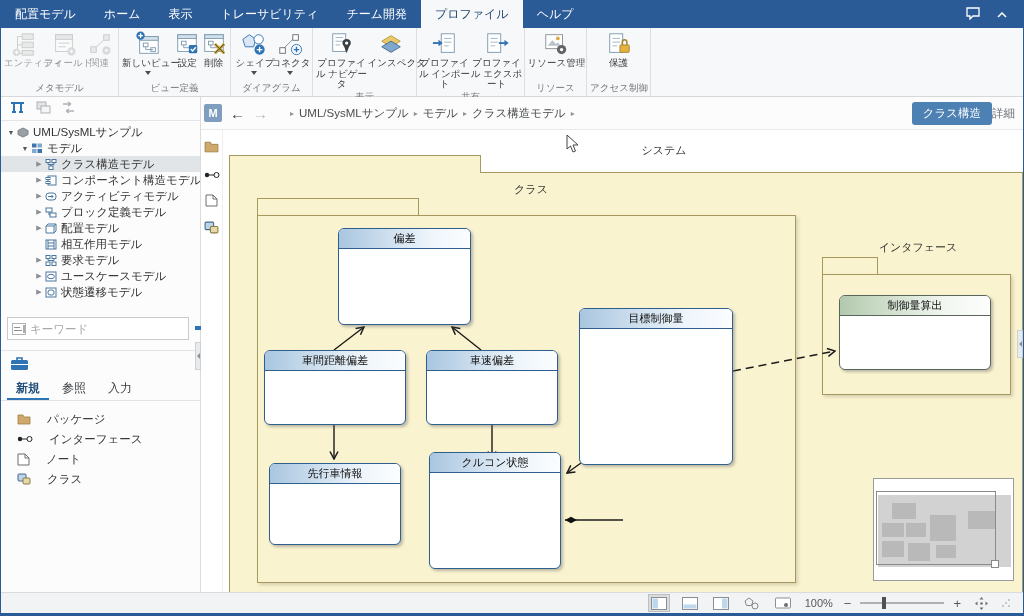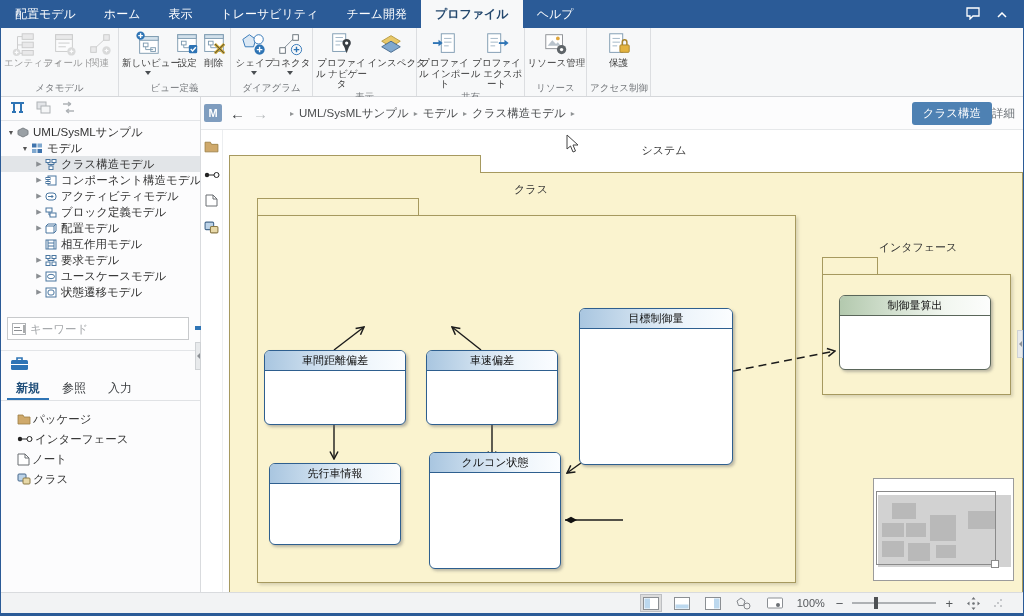--- a/index.html
+++ b/index.html
@@ -2,21 +2,21 @@
 <html><head>
 <meta charset="utf-8">
 <style>
   *{margin:0;padding:0;box-sizing:border-box}
   html,body{width:1024px;height:616px;overflow:hidden}
   body{font-family:"Liberation Sans","DejaVu Sans",sans-serif;background:#fff;color:#333}
   .window{position:relative;width:1024px;height:616px;border-left:1px solid #2b5b97;border-right:1px solid #2b5b97;background:#fff}
   
   .menubar{height:28px;background:#2b5b97;display:flex;align-items:stretch;color:#fff;font-size:12px}
   .mtab{padding:0 14px;display:flex;align-items:center;cursor:default;white-space:nowrap}
-  .mtab.active{background:#f7f8f9;color:#24486e;font-weight:bold}
+  .mtab.active{background:#f7f8f9;color:#24486e;font-weight:normal}
   .mright{margin-left:auto;display:flex;align-items:center;gap:16px;padding-right:16px}
   
   .ribbon{height:69px;background:#f7f8f9;border-bottom:1px solid #d5d7da;display:flex;align-items:stretch}
   .rgroup{display:flex;flex-direction:column;border-right:1px solid #dcdee1;padding:1px 3px 0}
   .rbtns{display:flex;flex:1;align-items:flex-start;justify-content:center}
   .rbtn{display:flex;flex-direction:column;align-items:center;font-size:9.5px;color:#3c3c3c;text-align:center;line-height:1.12;padding-top:1px;white-space:normal}
   .rbtn .lbl{max-width:100%;white-space:nowrap}
   .rbtn .lbl.wrap{white-space:normal;width:52px}
   .rbtn.disabled{opacity:.5;filter:grayscale(1)}
   .rglabel{font-size:9.5px;color:#76797d;text-align:center;height:15px;line-height:14px;white-space:nowrap}
@@ -37,21 +37,21 @@
   .lp-search{margin:18px 6px 6px;display:flex;align-items:center;gap:5px}
   .searchbox{flex:1;display:flex;align-items:center;gap:4px;border:1px solid #c8cacc;background:#fff;height:23px;padding:0 4px}
   .searchbox input{border:none;outline:none;flex:1;min-width:0;font-size:11.5px;color:#333;background:transparent}
   .searchbox input::placeholder{color:#a5a8ab}
   .lp-sep{border-top:1px solid #e3e5e8;margin-top:4px}
   .lp-toolbox{height:26px;display:flex;align-items:center;padding:0 9px}
   .lp-tabs{display:flex;gap:4px;padding:0 6px;border-bottom:1px solid #e0e2e5;height:24px}
   .ptab{padding:3px 9px 0;font-size:12px;color:#3a3d40;cursor:default}
   .ptab.active{color:#1f4e79;border-bottom:2px solid #2e74b5;font-weight:bold}
   .lp-palette{padding:8px 4px}
-  .prow{display:flex;align-items:center;gap:2px;height:20px;padding-left:12px;font-size:11.5px;color:#333}
+  .prow{display:flex;align-items:center;gap:16px;height:20px;padding-left:12px;font-size:11.5px;color:#333}
   
   .main{flex:1;display:flex;flex-direction:column;background:#fff}
   .crumbbar{height:33px;background:#fcfcfd;border-bottom:1px solid #e6e8ea;display:flex;align-items:center;padding:0 8px 0 3px;gap:8px}
   .avatar{width:18px;height:18px;background:#7f9dbf;color:#fff;font-size:11px;font-weight:bold;display:flex;align-items:center;justify-content:center;border-radius:2px;flex:none}
   .navarrow{font-size:15px;color:#3c3f42;cursor:default}
   .navarrow.dis{color:#babdc0}
   .crumbs{display:flex;align-items:center;gap:5px;font-size:11.5px;color:#4a4c4e;margin-left:14px}
   .csep{color:#8f9294;font-size:8px}
   .viewbtns{margin-left:auto;display:flex;align-items:center;}
   .vbtn{background:#4e81b3;color:#fff;font-size:11.5px;padding:4px 11px;border-radius:3px;border:none;cursor:default}
@@ -68,21 +68,21 @@
   .cls.green{border-color:#5a665a}
   .cls.green .hd{background:linear-gradient(90deg,#b3c9ae,#f2f7f0 70%,#fcfdfc);border-bottom-color:#5a665a}
   .edges{position:absolute;left:0;top:0;z-index:3;pointer-events:none}
   
   .minimap{position:absolute;left:650px;top:348px;width:141px;height:103px;background:#fff;border:1px solid #9b9b9b;z-index:6}
   .mm-thumb{position:absolute;left:4px;top:16px;width:133px;height:72px;background:#d2d2d2}
   .mm-box{position:absolute;background:#b9b9b9}
   .mm-view{position:absolute;left:2px;top:12px;width:120px;height:74px;border:1px solid #8a8a8a}
   .mm-handle{position:absolute;right:-4px;bottom:-4px;width:8px;height:8px;background:#fff;border:1px solid #8a8a8a}
   
-  .statusbar{height:24px;background:#f2f3f4;border-top:1px solid #d9dbde;border-bottom:3px solid #2b5b97;display:flex;align-items:center;justify-content:flex-end;gap:9px;padding-right:20px}
+  .statusbar{height:24px;background:#f2f3f4;border-top:1px solid #d9dbde;border-bottom:3px solid #2b5b97;display:flex;align-items:center;justify-content:flex-end;gap:9px;padding-right:12px}
   .sb-icon{display:flex;align-items:center;justify-content:center;width:22px;height:18px}
   .sb-icon.active{background:#dcdcdc;border:1px solid #bdbfc2}
   .sb-zoom{font-size:11px;color:#55585b;margin:0 2px}
   .sb-glyph{font-size:13px;color:#55585b}
   .slider{width:84px;height:2px;background:#aeb1b4;position:relative}
   .slider .knob{position:absolute;left:22px;top:-5px;width:4px;height:12px;background:#4e5154}
   .collapse-handle{position:absolute;width:6px;height:28px;background:#e8eaec;border:1px solid #cfd2d5;z-index:9;display:flex;align-items:center;justify-content:center}
   .collapse-handle::after{content:"";width:0;height:0;border-top:3px solid transparent;border-bottom:3px solid transparent;border-right:3px solid #8d9196}
   .cursor{position:absolute;z-index:10}
 </style>
@@ -539,20 +539,23 @@
             </defs>
             <path d="M111 220L141 197" stroke="#1b1b1b" stroke-width="1.4" fill="none" marker-end="url(#oarrow)"></path>
             <path d="M258 220L229 197" stroke="#1b1b1b" stroke-width="1.4" fill="none" marker-end="url(#oarrow)"></path>
             <path d="M111 295L111 329" stroke="#1b1b1b" stroke-width="1.4" fill="none" marker-end="url(#oarrow)"></path>
             <path d="M269 295L269 329" stroke="#1b1b1b" stroke-width="1.4" fill="none" marker-end="url(#oarrow)"></path>
             <path d="M358 333L344 343" stroke="#1b1b1b" stroke-width="1.4" fill="none" marker-end="url(#oarrow)"></path>
             <path d="M400 390L342 390" stroke="#1b1b1b" stroke-width="1.4" fill="none" marker-end="url(#mdia)"></path>
             <path d="M510 241L612 221" stroke="#1b1b1b" stroke-width="1.4" fill="none" stroke-dasharray="8 5" marker-end="url(#oarrow)"></path>
           </svg>
 
+          <div class="cls" style="left:115px;top:98px;width:133px;height:97px">
+            <div class="hd">偏差</div>
+          </div>
           <div class="cls" style="left:41px;top:220px;width:142px;height:75px">
             <div class="hd">車間距離偏差</div>
           </div>
           <div class="cls" style="left:203px;top:220px;width:132px;height:75px">
             <div class="hd">車速偏差</div>
           </div>
           <div class="cls" style="left:46px;top:333px;width:132px;height:82px">
             <div class="hd">先行車情報</div>
           </div>
           <div class="cls" style="left:206px;top:322px;width:132px;height:117px">

